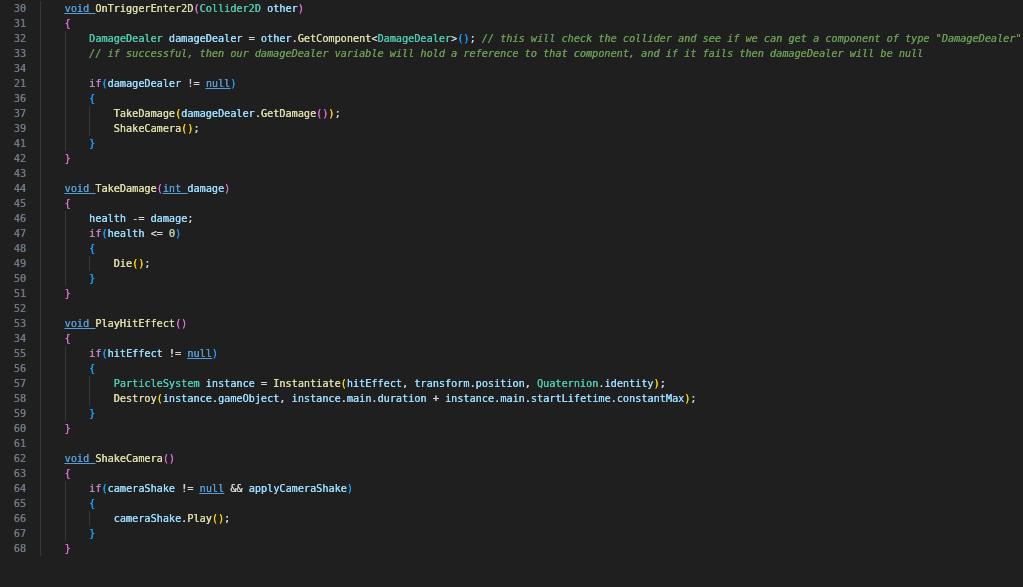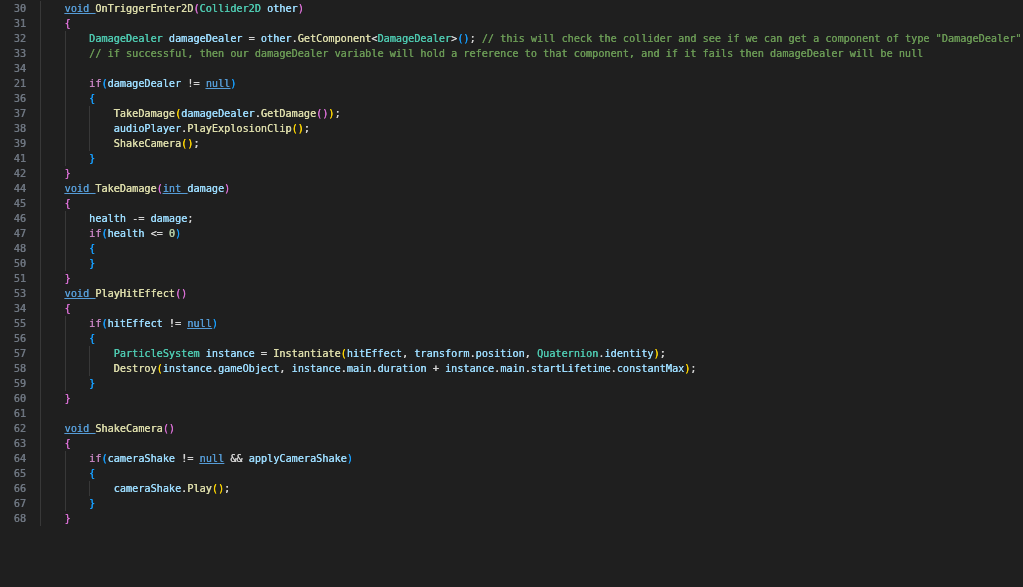--- a/index.html
+++ b/index.html
@@ -57,51 +57,53 @@
     height: 15px;
     vertical-align: top;
     border-left: 1px solid var(--c-indent_guide);
   }
   .tk-keyword  { color: var(--c-keyword); text-decoration: underline; }
   .tk-control  { color: var(--c-control); }
   .tk-function { color: var(--c-function); }
   .tk-type     { color: var(--c-type); }
   .tk-variable { color: var(--c-variable); }
   .tk-operator { color: var(--c-operator); }
-  .tk-comment  { color: var(--c-comment); }
+  .tk-comment  { color: var(--c-comment); font-style: italic; }
   .tk-number   { color: var(--c-number); }
   .tk-bracket2 { color: var(--c-bracket_orchid); }
   .tk-bracket3 { color: var(--c-bracket_blue); }
   .tk-bracket4 { color: var(--c-bracket_gold); }
   .tk-bracket5 { color: var(--c-bracket_orchid); }
 </style>
 </head>
 <body>
 
 <div class="editor">
   <div class="lines">
       <div class="line"><div class="gutter">30</div><div class="content"><span class="guide"></span><span class="tk-keyword">void </span><span class="tk-function">OnTriggerEnter2D</span><span class="tk-bracket2">(</span><span class="tk-type">Collider2D </span><span class="tk-variable">other</span><span class="tk-bracket2">)</span></div></div>
       <div class="line"><div class="gutter">31</div><div class="content"><span class="guide"></span><span class="tk-bracket2">{</span></div></div>
       <div class="line"><div class="gutter">32</div><div class="content"><span class="guide"></span><span class="guide"></span><span class="tk-type">DamageDealer </span><span class="tk-variable">damageDealer</span><span class="tk-operator"> = </span><span class="tk-variable">other</span><span class="tk-operator">.</span><span class="tk-function">GetComponent</span><span class="tk-operator">&lt;</span><span class="tk-type">DamageDealer</span><span class="tk-operator">&gt;</span><span class="tk-bracket3">()</span><span class="tk-operator">; </span><span class="tk-comment">// this will check the collider and see if we can get a component of type "DamageDealer"</span></div></div>
       <div class="line"><div class="gutter">33</div><div class="content"><span class="guide"></span><span class="guide"></span><span class="tk-comment">// if successful, then our damageDealer variable will hold a reference to that component, and if it fails then damageDealer will be null</span></div></div>
       <div class="line"><div class="gutter">34</div><div class="content"><span class="guide"></span><span class="guide"></span></div></div>
       <div class="line"><div class="gutter">21</div><div class="content"><span class="guide"></span><span class="guide"></span><span class="tk-control">if</span><span class="tk-bracket3">(</span><span class="tk-variable">damageDealer</span><span class="tk-operator"> != </span><span class="tk-keyword">null</span><span class="tk-bracket3">)</span></div></div>
       <div class="line"><div class="gutter">36</div><div class="content"><span class="guide"></span><span class="guide"></span><span class="tk-bracket3">{</span></div></div>
       <div class="line"><div class="gutter">37</div><div class="content"><span class="guide"></span><span class="guide"></span><span class="guide"></span><span class="tk-function">TakeDamage</span><span class="tk-bracket4">(</span><span class="tk-variable">damageDealer</span><span class="tk-operator">.</span><span class="tk-function">GetDamage</span><span class="tk-bracket5">()</span><span class="tk-bracket4">)</span><span class="tk-operator">;</span></div></div>
-      <div class="line"><div class="gutter">38</div><div class="content"><span class="guide"></span><span class="guide"></span><span class="guide"></span><span class="tk-variable">audioPlayer</span><span class="tk-operator">.</span><span class="tk-function">PlayExplosionClip</span><span class="tk-bracket4">()</span><span class="tk-operator">;</span></div></div>
       <div class="line"><div class="gutter">39</div><div class="content"><span class="guide"></span><span class="guide"></span><span class="guide"></span><span class="tk-function">ShakeCamera</span><span class="tk-bracket4">()</span><span class="tk-operator">;</span></div></div>
       <div class="line"><div class="gutter">41</div><div class="content"><span class="guide"></span><span class="guide"></span><span class="tk-bracket3">}</span></div></div>
       <div class="line"><div class="gutter">42</div><div class="content"><span class="guide"></span><span class="tk-bracket2">}</span></div></div>
+      <div class="line"><div class="gutter">43</div><div class="content"><span class="guide"></span></div></div>
       <div class="line"><div class="gutter">44</div><div class="content"><span class="guide"></span><span class="tk-keyword">void </span><span class="tk-function">TakeDamage</span><span class="tk-bracket2">(</span><span class="tk-keyword">int </span><span class="tk-variable">damage</span><span class="tk-bracket2">)</span></div></div>
       <div class="line"><div class="gutter">45</div><div class="content"><span class="guide"></span><span class="tk-bracket2">{</span></div></div>
       <div class="line"><div class="gutter">46</div><div class="content"><span class="guide"></span><span class="guide"></span><span class="tk-variable">health</span><span class="tk-operator"> -= </span><span class="tk-variable">damage</span><span class="tk-operator">;</span></div></div>
       <div class="line"><div class="gutter">47</div><div class="content"><span class="guide"></span><span class="guide"></span><span class="tk-control">if</span><span class="tk-bracket3">(</span><span class="tk-variable">health</span><span class="tk-operator"> &lt;= </span><span class="tk-number">0</span><span class="tk-bracket3">)</span></div></div>
       <div class="line"><div class="gutter">48</div><div class="content"><span class="guide"></span><span class="guide"></span><span class="tk-bracket3">{</span></div></div>
+      <div class="line"><div class="gutter">49</div><div class="content"><span class="guide"></span><span class="guide"></span><span class="guide"></span><span class="tk-function">Die</span><span class="tk-bracket4">()</span><span class="tk-operator">;</span></div></div>
       <div class="line"><div class="gutter">50</div><div class="content"><span class="guide"></span><span class="guide"></span><span class="tk-bracket3">}</span></div></div>
       <div class="line"><div class="gutter">51</div><div class="content"><span class="guide"></span><span class="tk-bracket2">}</span></div></div>
+      <div class="line"><div class="gutter">52</div><div class="content"><span class="guide"></span></div></div>
       <div class="line"><div class="gutter">53</div><div class="content"><span class="guide"></span><span class="tk-keyword">void </span><span class="tk-function">PlayHitEffect</span><span class="tk-bracket2">()</span></div></div>
       <div class="line"><div class="gutter">34</div><div class="content"><span class="guide"></span><span class="tk-bracket2">{</span></div></div>
       <div class="line"><div class="gutter">55</div><div class="content"><span class="guide"></span><span class="guide"></span><span class="tk-control">if</span><span class="tk-bracket3">(</span><span class="tk-variable">hitEffect</span><span class="tk-operator"> != </span><span class="tk-keyword">null</span><span class="tk-bracket3">)</span></div></div>
       <div class="line"><div class="gutter">56</div><div class="content"><span class="guide"></span><span class="guide"></span><span class="tk-bracket3">{</span></div></div>
       <div class="line"><div class="gutter">57</div><div class="content"><span class="guide"></span><span class="guide"></span><span class="guide"></span><span class="tk-type">ParticleSystem </span><span class="tk-variable">instance</span><span class="tk-operator"> = </span><span class="tk-function">Instantiate</span><span class="tk-bracket4">(</span><span class="tk-variable">hitEffect</span><span class="tk-operator">, </span><span class="tk-variable">transform</span><span class="tk-operator">.</span><span class="tk-variable">position</span><span class="tk-operator">, </span><span class="tk-type">Quaternion</span><span class="tk-operator">.</span><span class="tk-variable">identity</span><span class="tk-bracket4">)</span><span class="tk-operator">;</span></div></div>
       <div class="line"><div class="gutter">58</div><div class="content"><span class="guide"></span><span class="guide"></span><span class="guide"></span><span class="tk-function">Destroy</span><span class="tk-bracket4">(</span><span class="tk-variable">instance</span><span class="tk-operator">.</span><span class="tk-variable">gameObject</span><span class="tk-operator">, </span><span class="tk-variable">instance</span><span class="tk-operator">.</span><span class="tk-variable">main</span><span class="tk-operator">.</span><span class="tk-variable">duration</span><span class="tk-operator"> + </span><span class="tk-variable">instance</span><span class="tk-operator">.</span><span class="tk-variable">main</span><span class="tk-operator">.</span><span class="tk-variable">startLifetime</span><span class="tk-operator">.</span><span class="tk-variable">constantMax</span><span class="tk-bracket4">)</span><span class="tk-operator">;</span></div></div>
       <div class="line"><div class="gutter">59</div><div class="content"><span class="guide"></span><span class="guide"></span><span class="tk-bracket3">}</span></div></div>
       <div class="line"><div class="gutter">60</div><div class="content"><span class="guide"></span><span class="tk-bracket2">}</span></div></div>
       <div class="line"><div class="gutter">61</div><div class="content"><span class="guide"></span></div></div>
       <div class="line"><div class="gutter">62</div><div class="content"><span class="guide"></span><span class="tk-keyword">void </span><span class="tk-function">ShakeCamera</span><span class="tk-bracket2">()</span></div></div>

